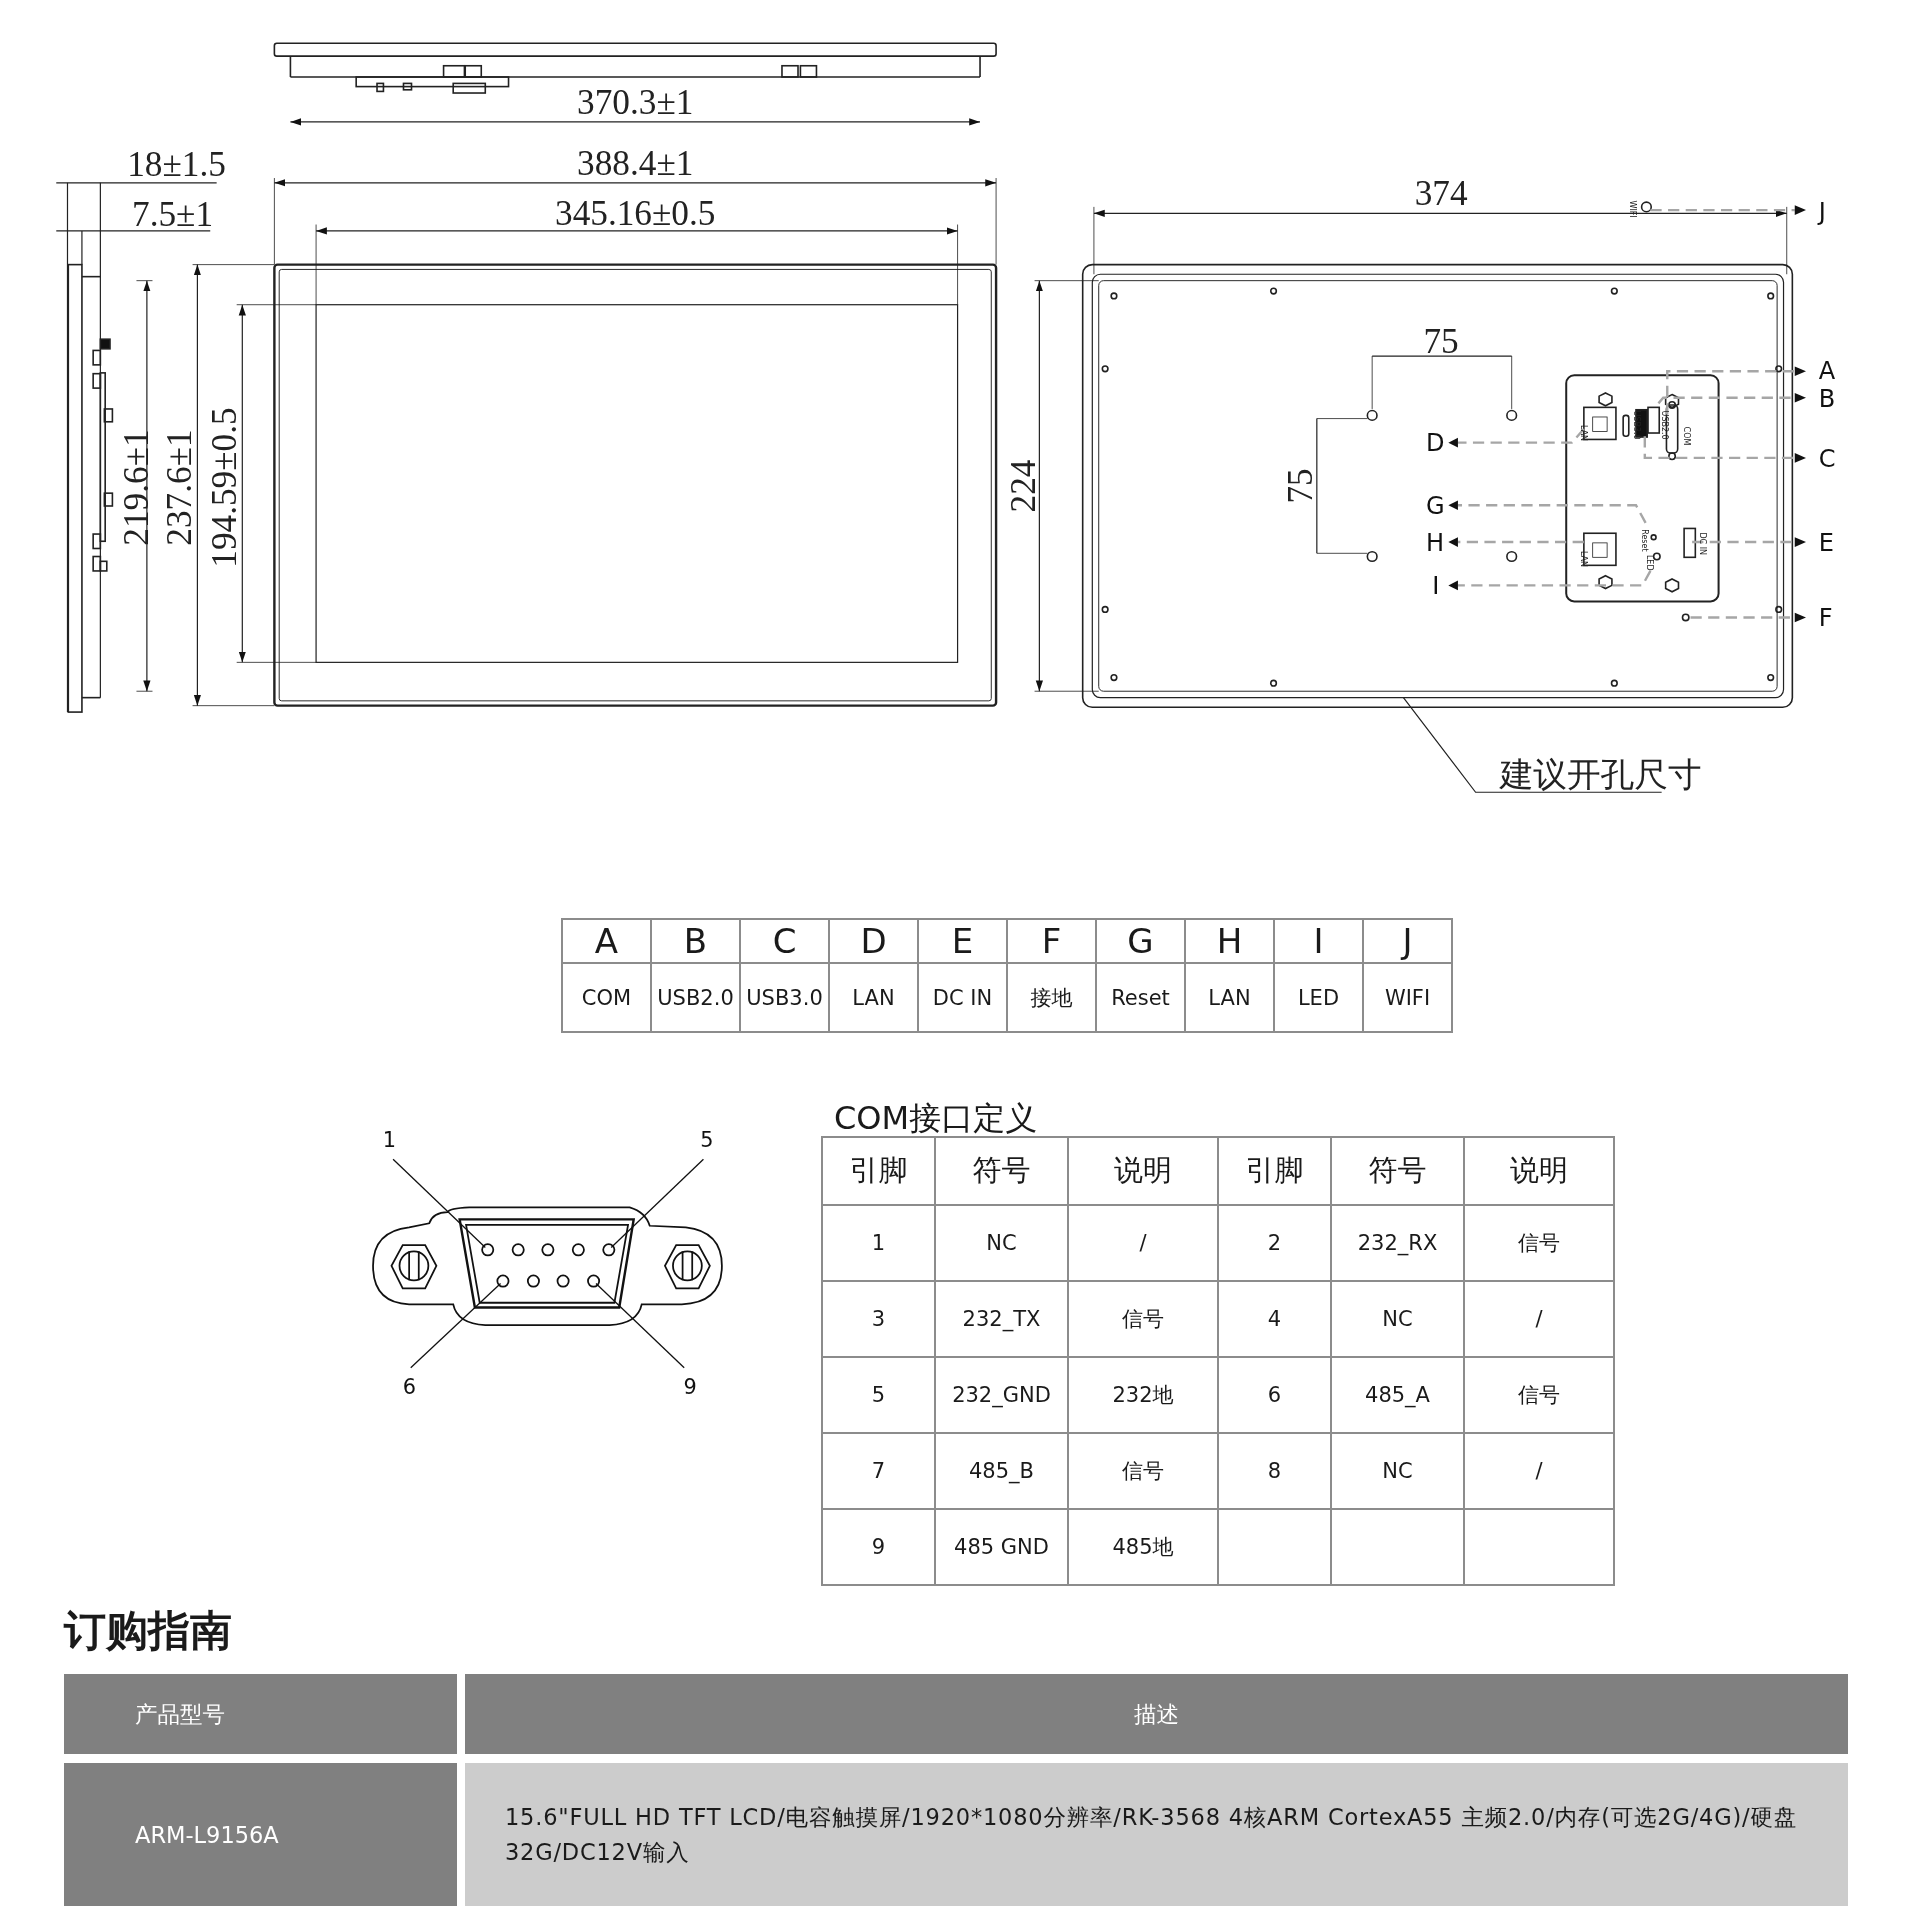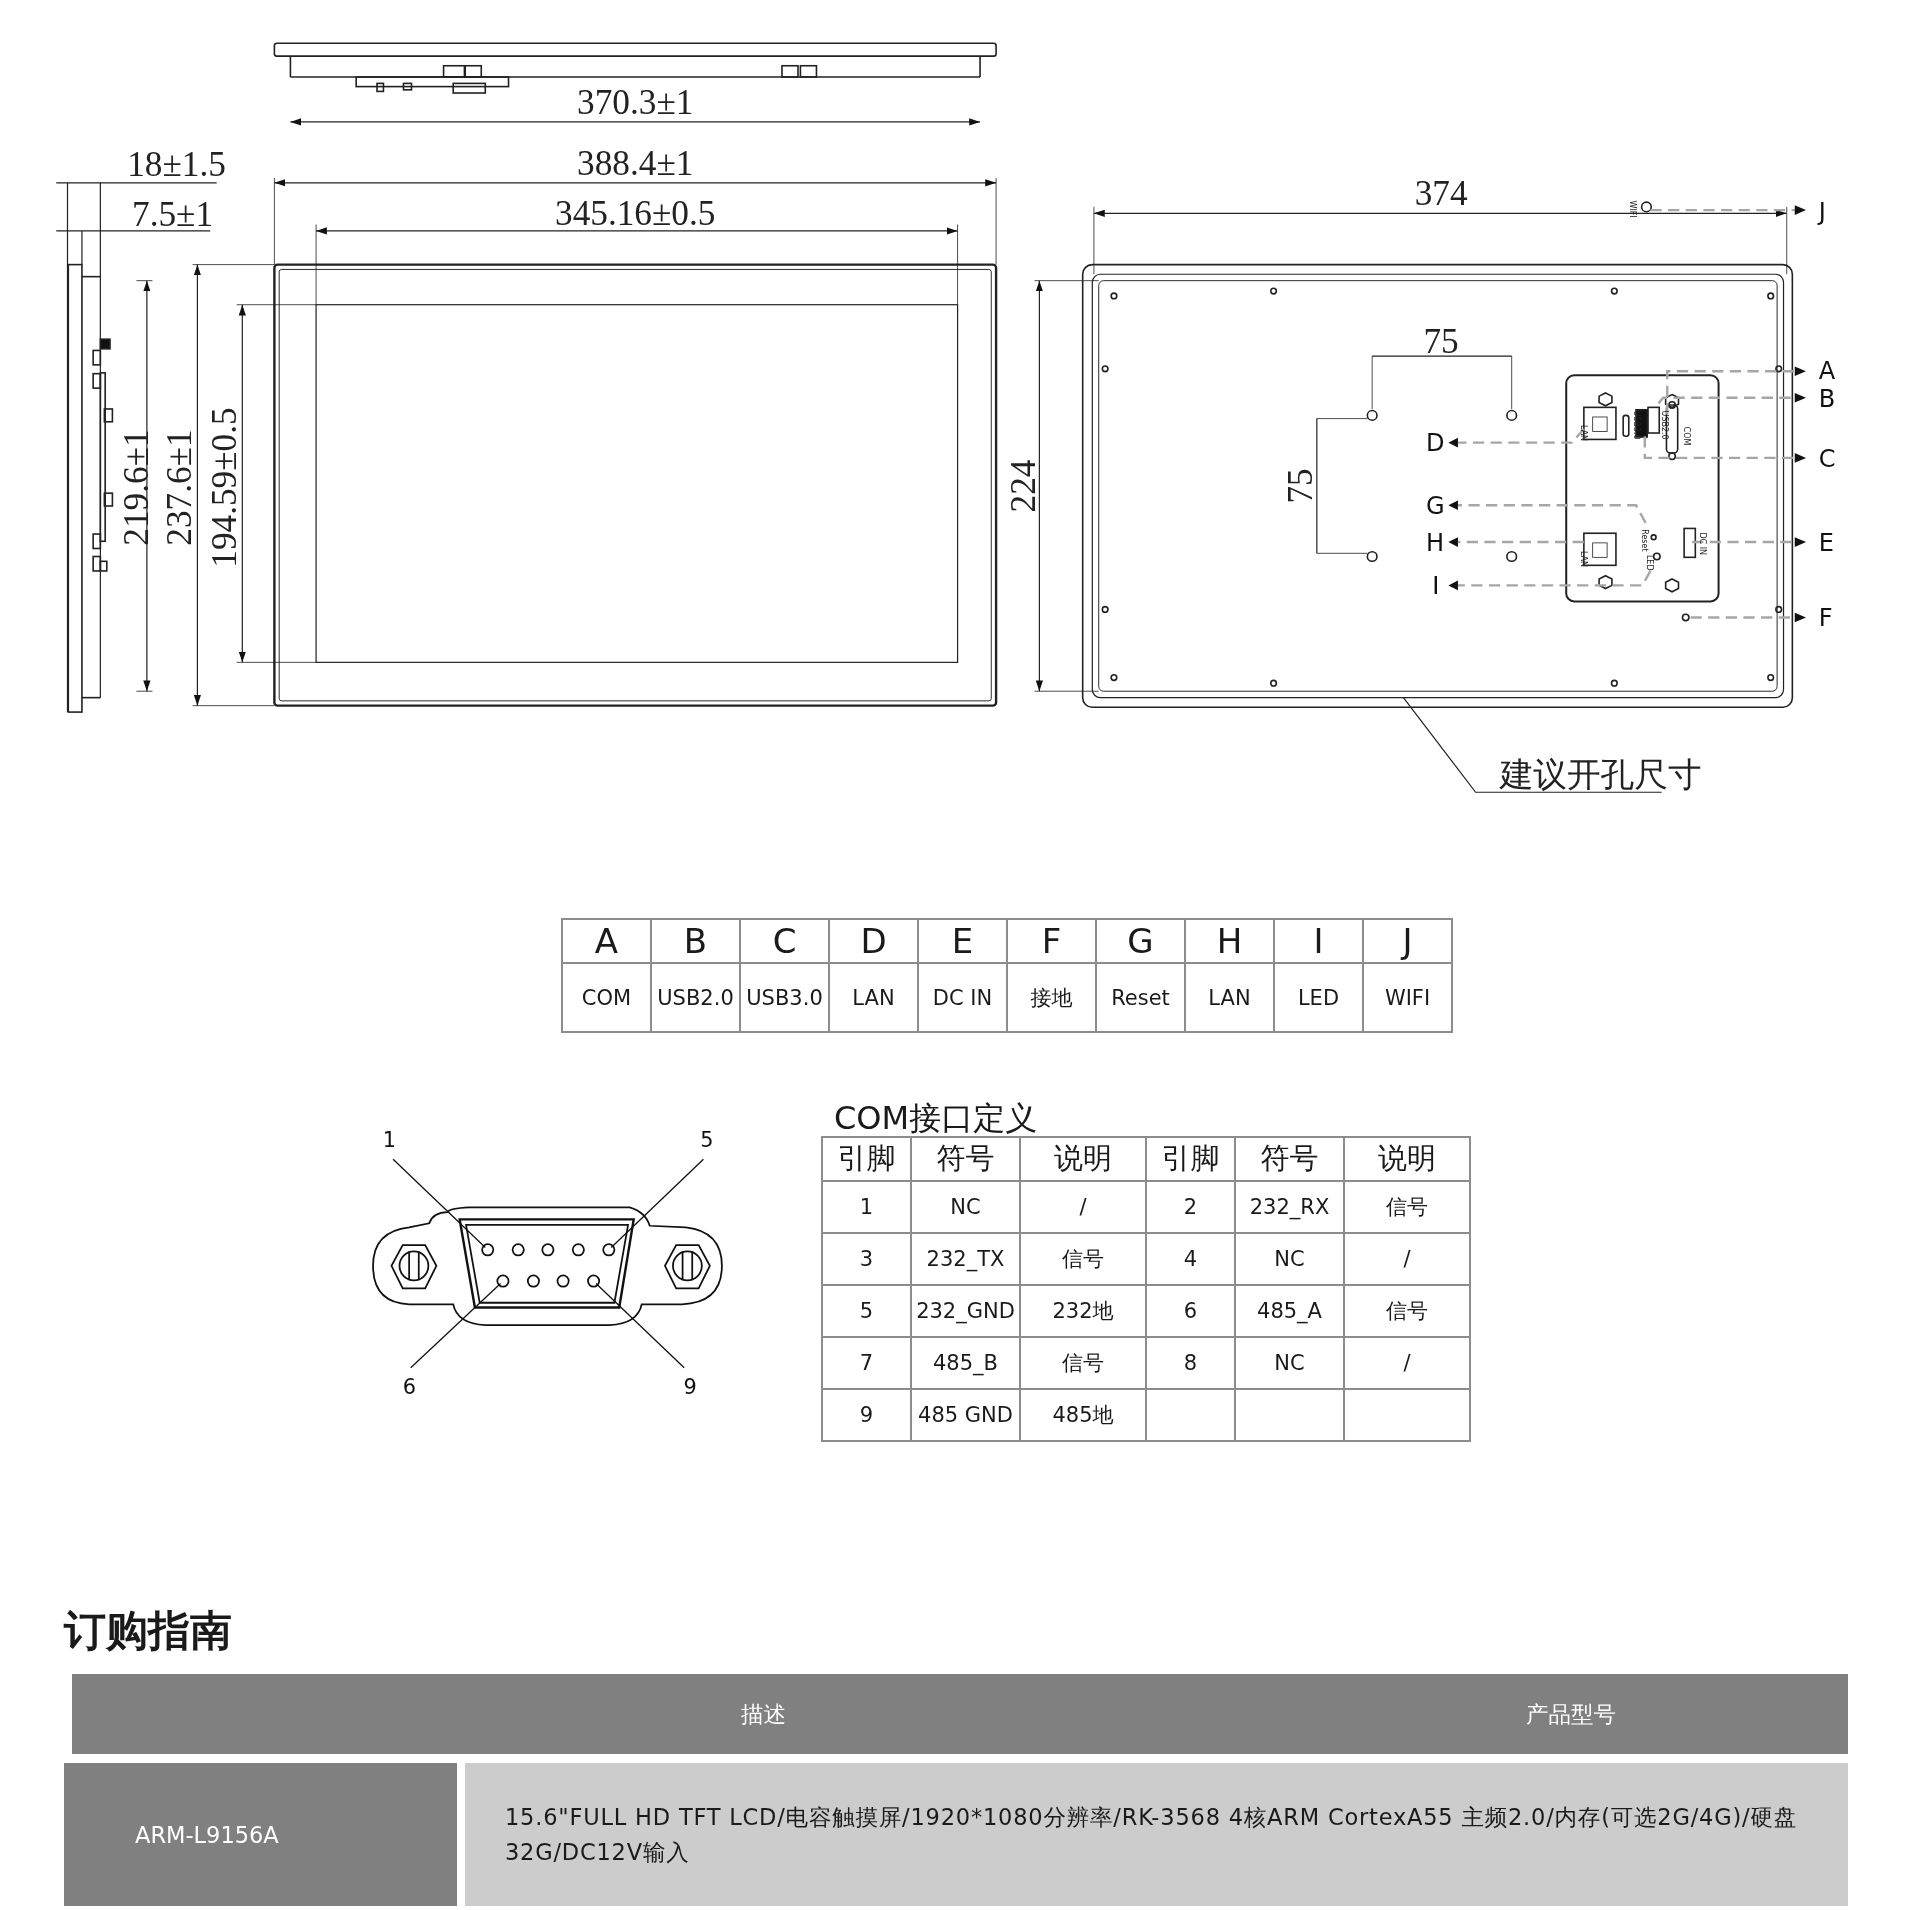--- a/index.html
+++ b/index.html
@@ -13,21 +13,21 @@
 
   
   .port-table { position:absolute; left:561px; top:918px; border-collapse:collapse; }
   .port-table td { border:2.4px solid #8c8c8c; width:87px; text-align:center; padding:0; }
   .port-table tr.letters td { height:42px; font-size:34px; font-weight:500; }
   .port-table tr.names td { height:67px; font-size:21px; }
 
   
   .com-title { position:absolute; left:820px; top:1083px; font-size:32px; font-weight:500; margin:14px; }
   .com-table { position:absolute; left:821px; top:1136px; border-collapse:collapse; }
-  .com-table td, .com-table th { border:2.4px solid #8c8c8c; text-align:center; padding:0; height:50px; font-size:21px; font-weight:normal; }
+  .com-table td, .com-table th { border:2.4px solid #8c8c8c; text-align:center; padding:12px; height:50px; font-size:21px; font-weight:normal; }
   .com-table th { font-size:29px; height:42px; font-weight:500; }
   .com-table .c1 { width:87px; } .com-table .c2 { width:107px; } .com-table .c3 { width:124px; }
   .com-table .c4 { width:87px; } .com-table .c5 { width:107px; } .com-table .c6 { width:124px; }
   .connector { position:absolute; left:353px; top:1123px; width:417px; height:321px; }
   .pin-label { font-family:"DejaVu Sans", sans-serif; font-size:26px; fill:#111; }
 
   
   .order-title { position:absolute; left:64px; top:1603px; font-size:42px; font-weight:bold; margin:0; }
   .order-head, .order-row { position:absolute; left:64px; width:1784px; display:flex; }
   .order-head { top:1674px; height:80px; }
@@ -337,20 +337,20 @@
         <td>485地</td>
     <td></td>
         <td></td>
         <td></td>
   </tr>
 </tbody>
   </table>
 
 <h2 class="order-title">订购指南</h2>
 <div class="order-head">
+  <div class="cell cell-model">产品型号</div>
   <div class="cell cell-desc-h">描述</div>
-  <div class="cell cell-model">产品型号</div>
 </div>
 <div class="order-row">
   <div class="cell cell-model">ARM-L9156A</div>
   <div class="cell cell-desc">15.6"FULL HD TFT LCD/电容触摸屏/1920*1080分辨率/RK-3568 4核ARM CortexA55 主频2.0/内存(可选2G/4G)/硬盘32G/DC12V输入</div>
 </div>
 
 
 </body></html>

